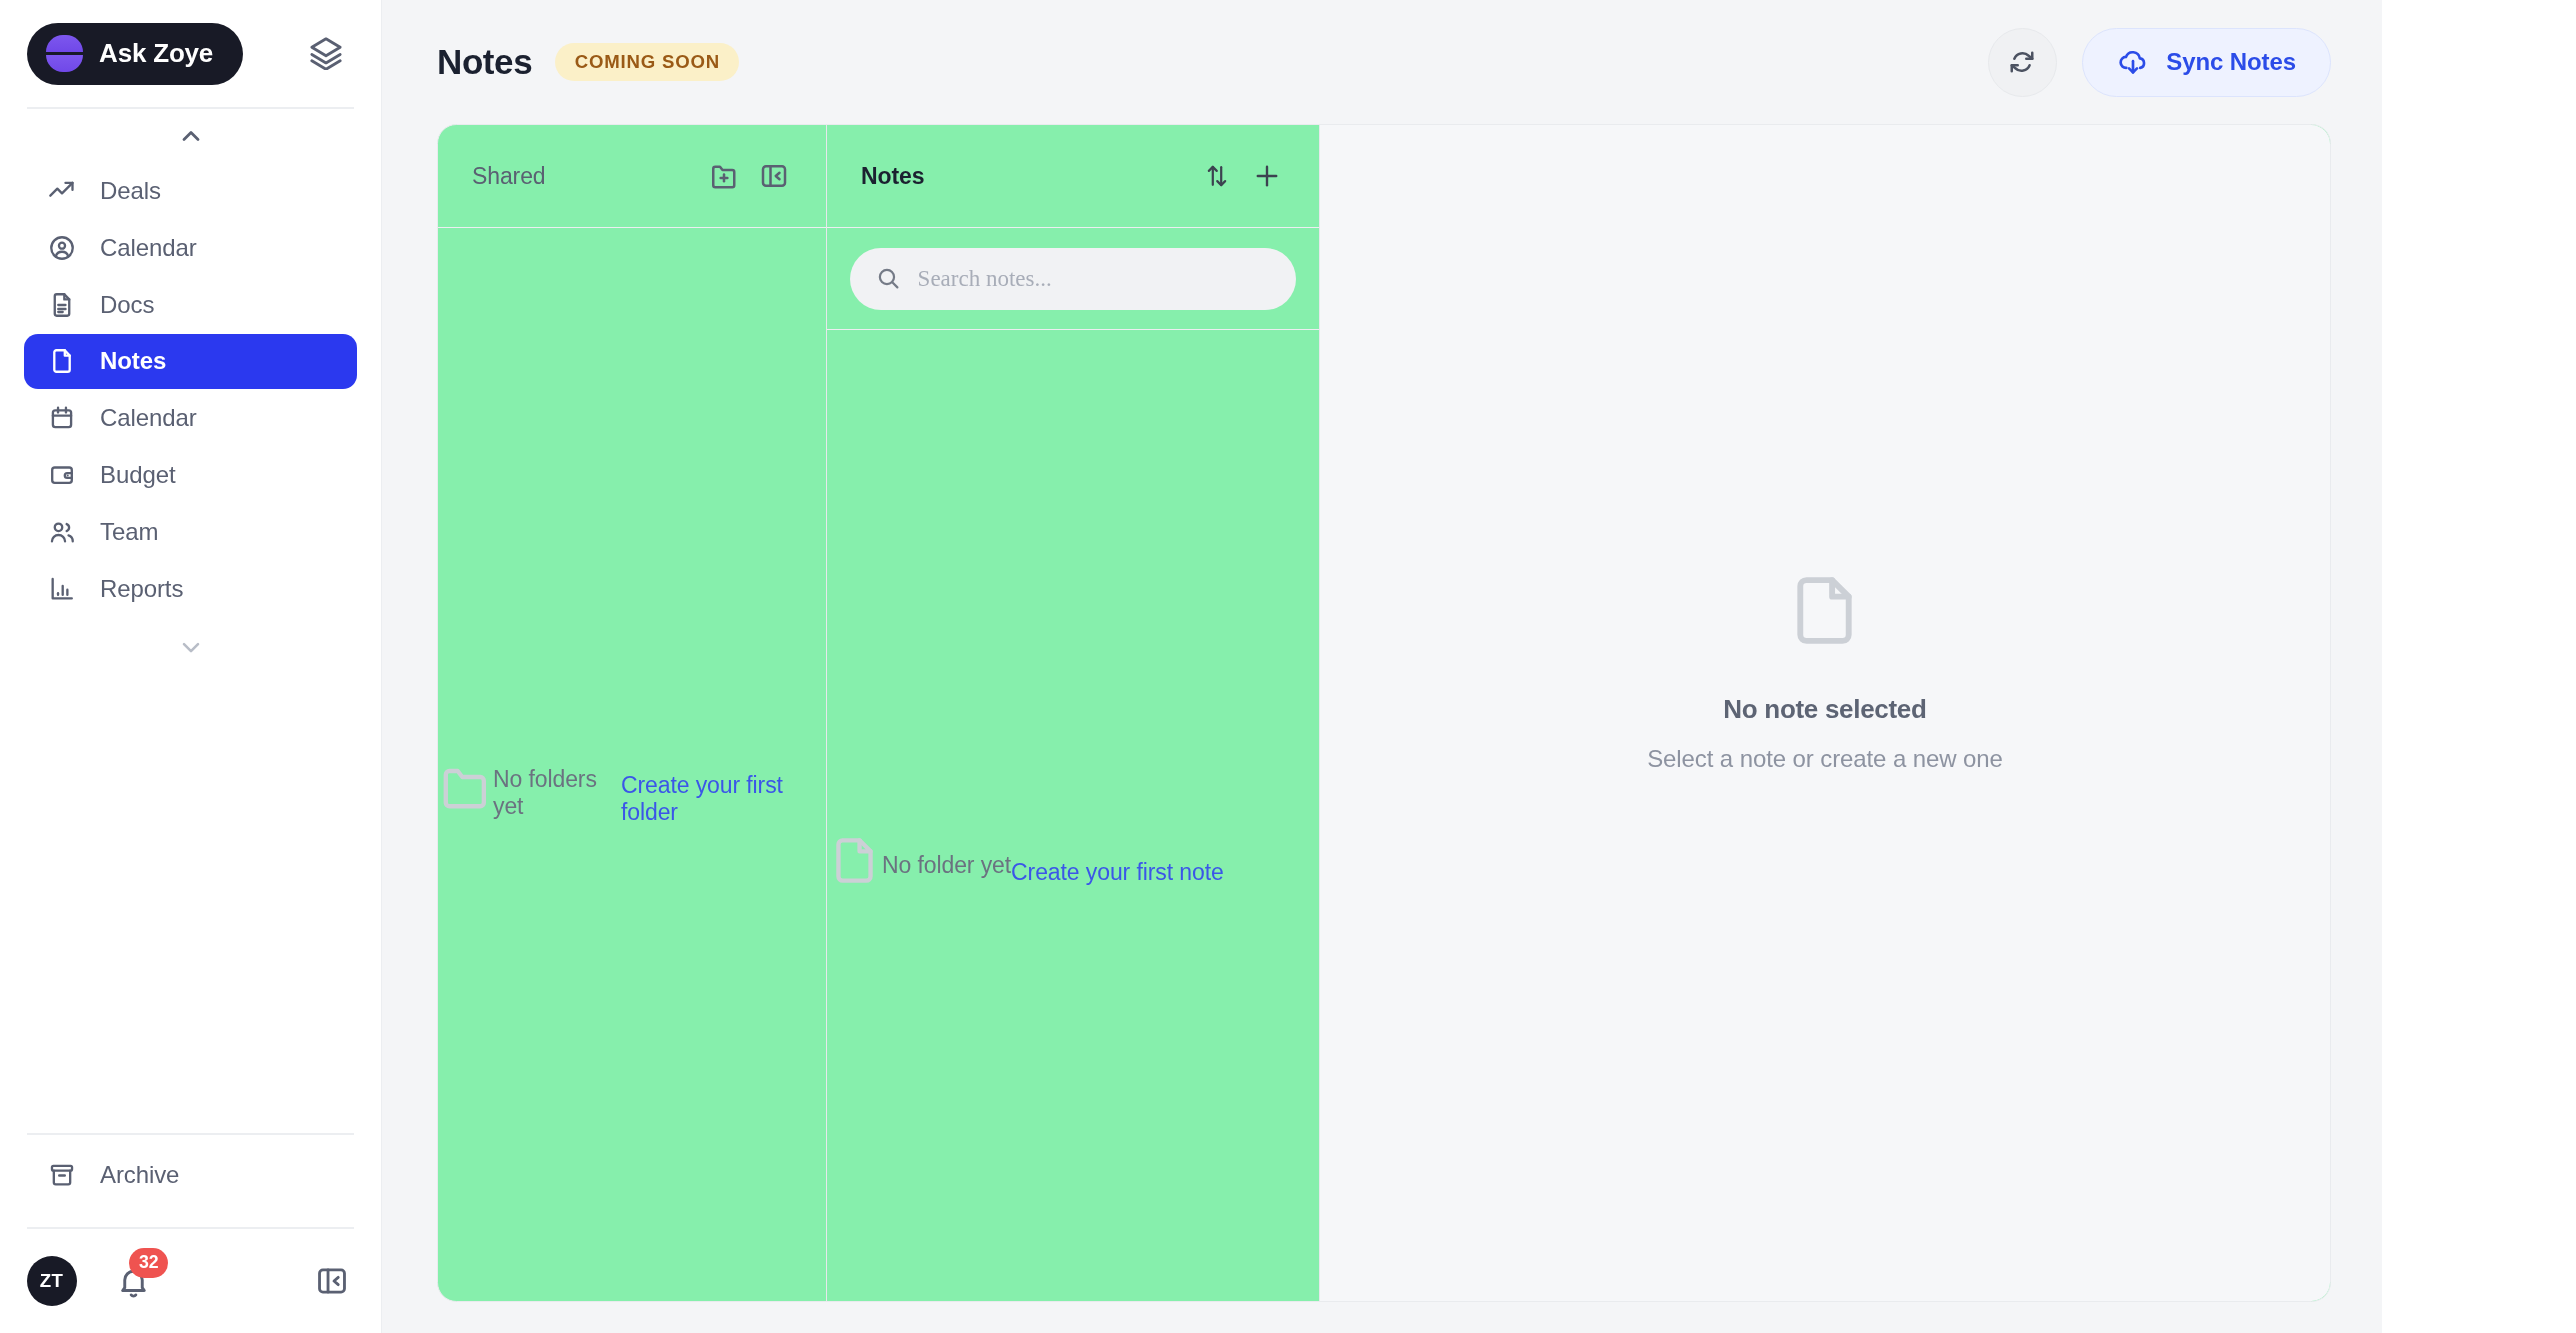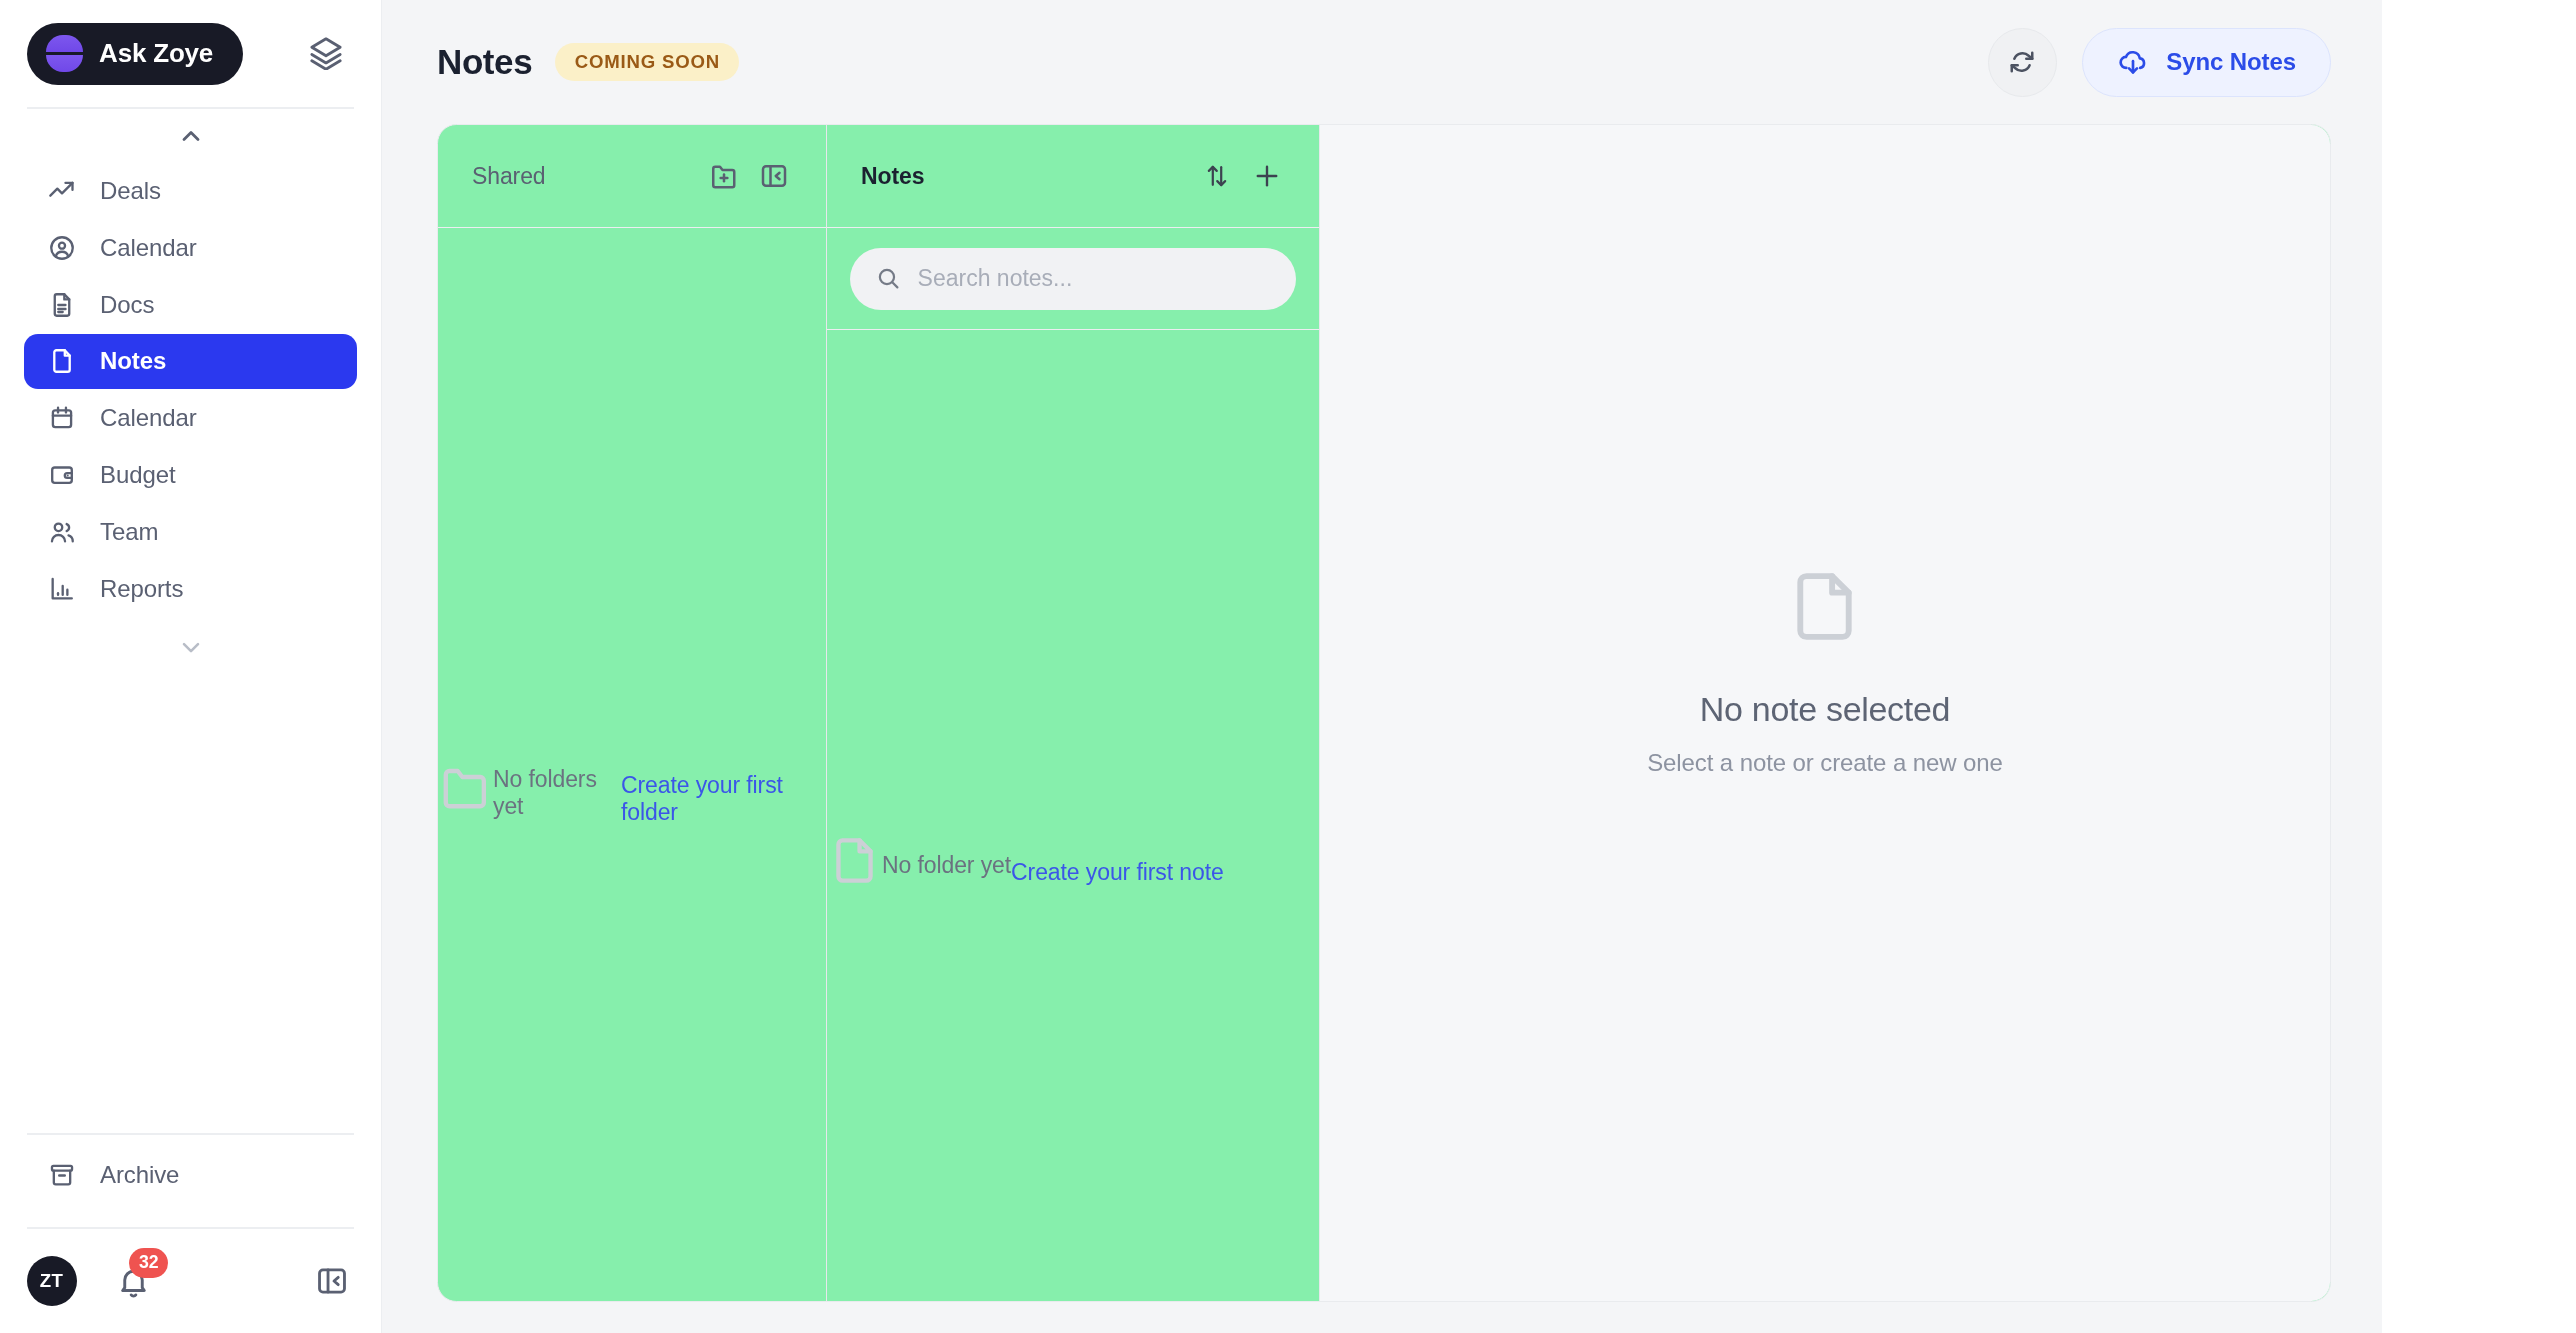--- a/index.html
+++ b/index.html
@@ -277,21 +277,21 @@
     border-radius: 884px;
     display: flex;
     align-items: center;
     gap: 16px;
     padding: 0 25px;
   }
   .search-input {
     border: none;
     outline: none;
     background: transparent;
-    font-family: Liberation Sans, sans-serif;
+    font-family: Liberation Serif, serif;
     font-size: 23px;
     color: #3c4250;
     width: 100%;
   }
   .search-input::placeholder { color: #a8adb8; }
   .empty {
     flex: 1 1 auto;
     display: flex;
     flex-direction: row;
     align-items: center;
@@ -312,23 +312,23 @@
   }
   .empty-notes { padding-top: 113px; }
   .detail-empty {
     display: flex;
     flex-direction: column;
     align-items: center;
     transform: translateY(-42px);
   }
   .detail-empty .d-icon { margin-bottom: 39px; }
   .detail-title {
-    font-size: 34px;
+    font-size: 26px;
     color: #5d6474;
-    font-weight: normal;
+    font-weight: bold;
     letter-spacing: -0.3px;
     margin-bottom: 19.5px;
   }
   .detail-sub {
     font-size: 24px;
     color: #8d93a1;
     letter-spacing: -0.1px;
   }
 </style>
 </head>

